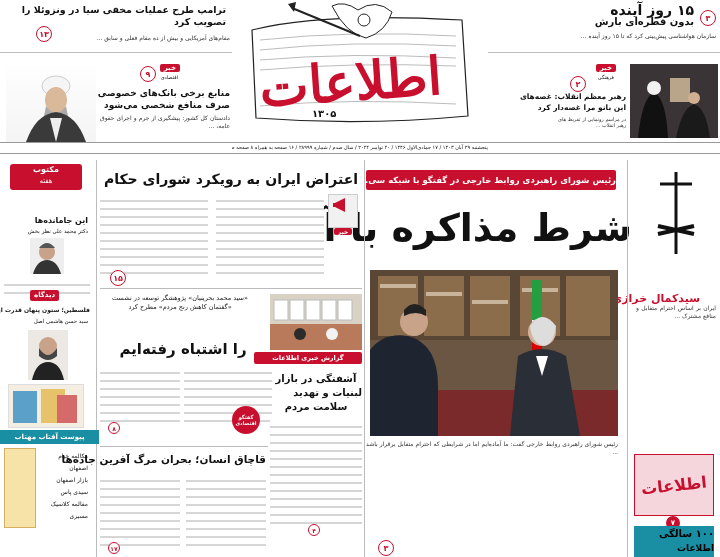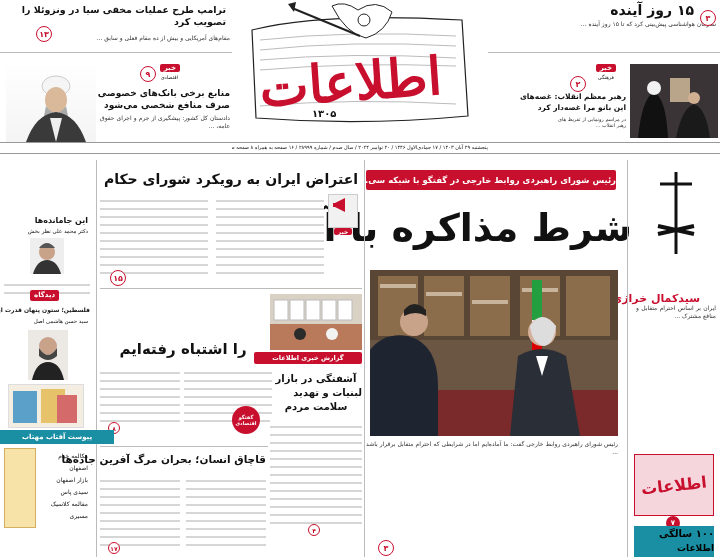--- a/index.html
+++ b/index.html
@@ -36,20 +36,21 @@
 </div>
 
 <div class="abs" style="left:6px;top:4px;width:224px;">
   <div class="b" style="font-size:9.5px;line-height:12px;text-align:right;padding-right:4px">ترامپ طرح عملیات مخفی سیا در ونزوئلا را تصویب کرد</div>
   <div class="lines" style="margin-top:6px;padding-left:22px;height:8px">مقام‌های آمریکایی و بیش از ده مقام فعلی و سابق ...</div>
   <div class="abs circ-o" style="left:0;top:22px;margin-left:30px;">۱۳</div>
 </div>
 
 <div class="abs" style="left:494px;top:4px;width:222px;">
   <div class="b" style="font-size:14px;line-height:12px;padding-right:22px">۱۵ روز آینده</div>
+  <div class="b" style="font-size:10px;line-height:12px;padding-right:22px">بدون قطره‌ای بارش</div>
   <div class="lines" style="margin-top:4px;height:8px">سازمان هواشناسی پیش‌بینی کرد که تا ۱۵ روز آینده ...</div>
   <div class="abs circ-o" style="right:0;top:6px;">۳</div>
 </div>
 
 <div class="hline" style="left:0;top:52px;width:232px;"></div>
 <div class="hline" style="left:488px;top:52px;width:232px;"></div>
 
 <div class="abs" style="left:100px;top:64px;width:130px;height:70px;">
   <div class="badge-red" style="position:absolute;right:50px;top:0;">خبر</div>
   <div class="abs" style="right:52px;top:10px;font-size:5px;">اقتصادی</div>
@@ -166,20 +167,21 @@
       </svg>
     <div class="badge-red" style="font-size:6px">خبر</div>
   </div>
   <div class="abs lines" style="right:38px;top:0;width:108px;height:80px;background:repeating-linear-gradient(#fff 0,#fff 6px,#d6d6d6 6px,#d6d6d6 8px)"></div>
   <div class="abs lines" style="left:0;top:0;width:108px;height:80px;background:repeating-linear-gradient(#fff 0,#fff 6px,#d6d6d6 6px,#d6d6d6 8px)"></div>
   <div class="abs circ-o" style="left:10px;top:76px;">۱۵</div>
 </div>
 <div class="hline" style="left:100px;top:288px;width:262px;"></div>
 
 <div class="abs" style="left:100px;top:294px;width:262px;height:140px;">
+  <div class="abs lines" style="left:0;top:0;width:160px;height:18px;font-size:6.5px;line-height:9px;color:#222;text-align:center">«سید محمد بحرینیان» پژوهشگر توسعه در نشست «گفتمان کاهش رنج مردم» مطرح کرد</div>
   <div class="abs b" style="left:0;top:44px;width:166px;font-size:15px;line-height:22px;text-align:center;white-space:nowrap">را اشتباه رفته‌ایم</div>
   <div class="abs lines" style="left:84px;top:72px;width:88px;height:62px;background:repeating-linear-gradient(#fff 0,#fff 6px,#d6d6d6 6px,#d6d6d6 8px)"></div>
   <div class="abs lines" style="left:0;top:72px;width:80px;height:62px;background:repeating-linear-gradient(#fff 0,#fff 6px,#d6d6d6 6px,#d6d6d6 8px)"></div>
   <div class="abs" style="left:132px;top:112px;width:28px;height:28px;border-radius:50%;background:#c8102e;color:#fff;font-size:5px;font-weight:bold;text-align:center;display:flex;align-items:center;justify-content:center;line-height:6px">
     <span>گفتگو اقتصادی</span>
   </div>
   <div class="abs circ-o" style="left:8px;top:128px;width:12px;height:12px;font-size:6px">۸</div>
 </div>
 
 <div class="photo" style="left:270px;top:294px;width:92px;height:56px;">
@@ -210,20 +212,24 @@
 <div class="hline" style="left:100px;top:446px;width:168px;"></div>
 
 <div class="abs" style="left:100px;top:450px;width:166px;height:107px;">
   <div class="b" style="font-size:10.5px;line-height:18px;text-align:center;white-space:nowrap">قاچاق انسان؛ بحران مرگ آفرین جاده‌ها</div>
   <div class="abs lines" style="right:0;top:24px;width:80px;height:74px;background:repeating-linear-gradient(#fff 0,#fff 6px,#d6d6d6 6px,#d6d6d6 8px)"></div>
   <div class="abs lines" style="left:0;top:24px;width:80px;height:74px;background:repeating-linear-gradient(#fff 0,#fff 6px,#d6d6d6 6px,#d6d6d6 8px)"></div>
   <div class="abs circ-o" style="left:8px;top:92px;width:12px;height:12px;font-size:6px">۱۷</div>
 </div>
 
 <div class="abs" style="left:0;top:160px;width:94px;height:397px;">
+  <div class="abs" style="left:10px;top:4px;width:72px;height:26px;background:#c8102e;border-radius:3px;color:#fff;text-align:center">
+    <div class="b" style="font-size:8px;line-height:12px">مکتوب</div>
+    <div style="font-size:7px;line-height:10px">هفته</div>
+  </div>
   <div class="abs b" style="right:6px;top:56px;font-size:8px;white-space:nowrap">این جامانده‌ها</div>
   <div class="abs" style="right:6px;top:68px;font-size:5.5px;white-space:nowrap">دکتر محمد علی نظر بخش</div>
   <div class="photo" style="left:30px;top:78px;width:34px;height:36px;">
     <svg width="34" height="36" viewBox="0 0 34 36">
         <rect width="34" height="36" fill="#eee"></rect>
         <circle cx="17" cy="14" r="8" fill="#c9a28a"></circle>
         <path d="M9,10 q8,-10 16,0z" fill="#555"></path>
         <path d="M3,36 q4,-14 14,-14 q10,0 14,14z" fill="#333"></path>
       </svg>
   </div>
@@ -239,21 +245,21 @@
         <path d="M4,50 q4,-18 16,-18 q12,0 16,18z" fill="#222"></path>
       </svg>
   </div>
   <div class="abs" style="left:8px;top:224px;width:76px;height:44px;background:#f4eee2;border:1px solid #ddd">
     <svg width="76" height="44" viewBox="0 0 76 44">
         <rect x="6" y="6" width="24" height="32" fill="#5aa0c8"></rect>
         <rect x="34" y="4" width="24" height="34" fill="#e6c36a"></rect>
         <rect x="50" y="10" width="20" height="28" fill="#d46a6a"></rect>
       </svg>
   </div>
-  <div class="abs" style="left:0;top:270px;width:114px;height:14px;background:#1a8fa3;color:#fff;font-size:7px;font-weight:bold;text-align:center;line-height:14px;white-space:nowrap">
+  <div class="abs" style="left:0;top:270px;width:99px;height:14px;background:#1a8fa3;color:#fff;font-size:7px;font-weight:bold;text-align:center;line-height:14px;white-space:nowrap">
     <span>پیوست آفتاب مهتاب</span>
   </div>
   <div class="abs" style="right:6px;top:290px;width:80px;font-size:6px;line-height:12px;">
     <div>مکالمه خیام</div>
     <div>اصفهان</div>
     <div>بازار اصفهان</div>
     <div>سیدی پاس</div>
     <div>مقالمه کلاسیک</div>
     <div>مسیری</div>
   </div>

